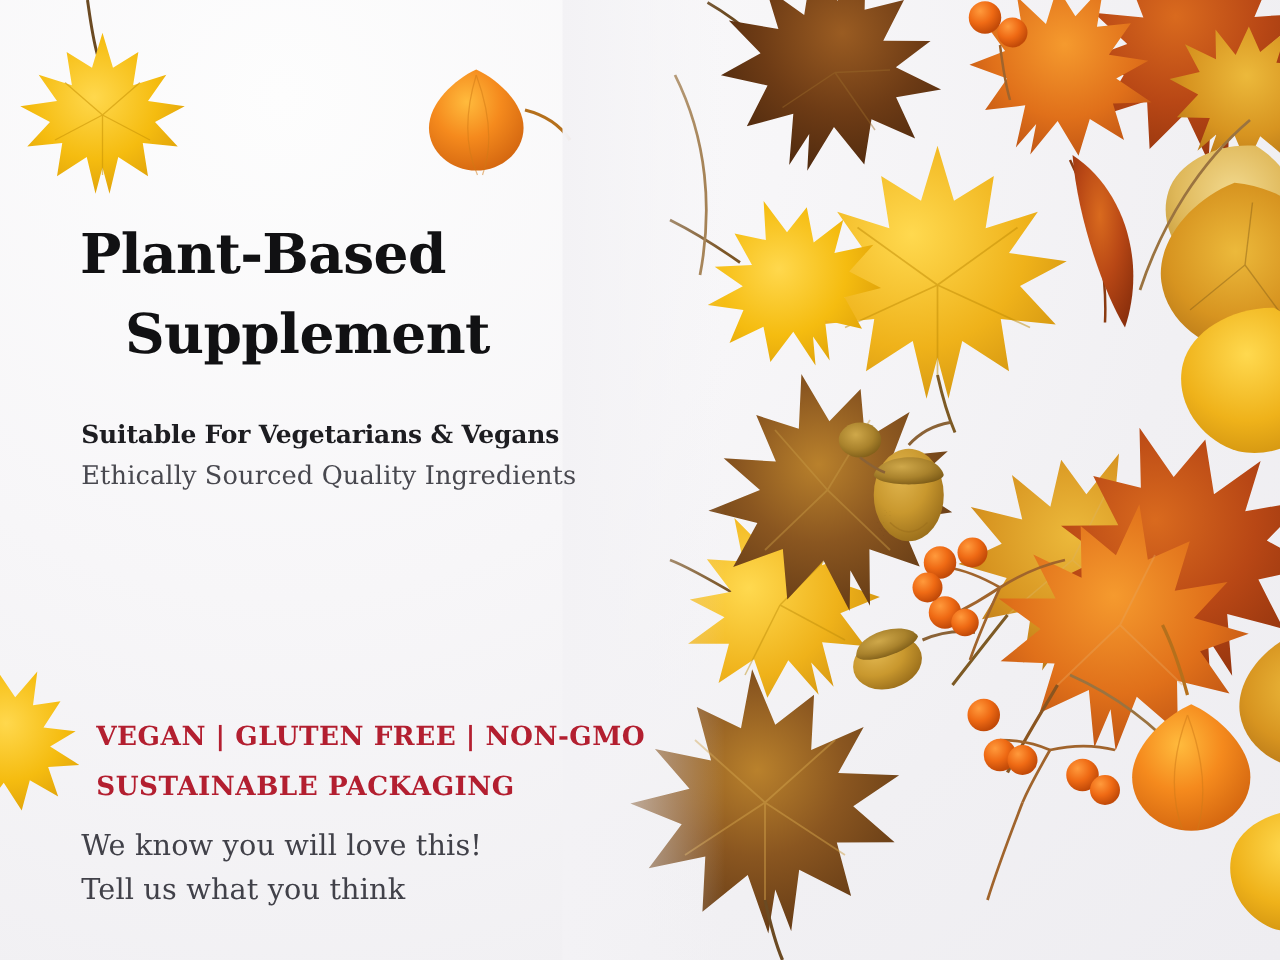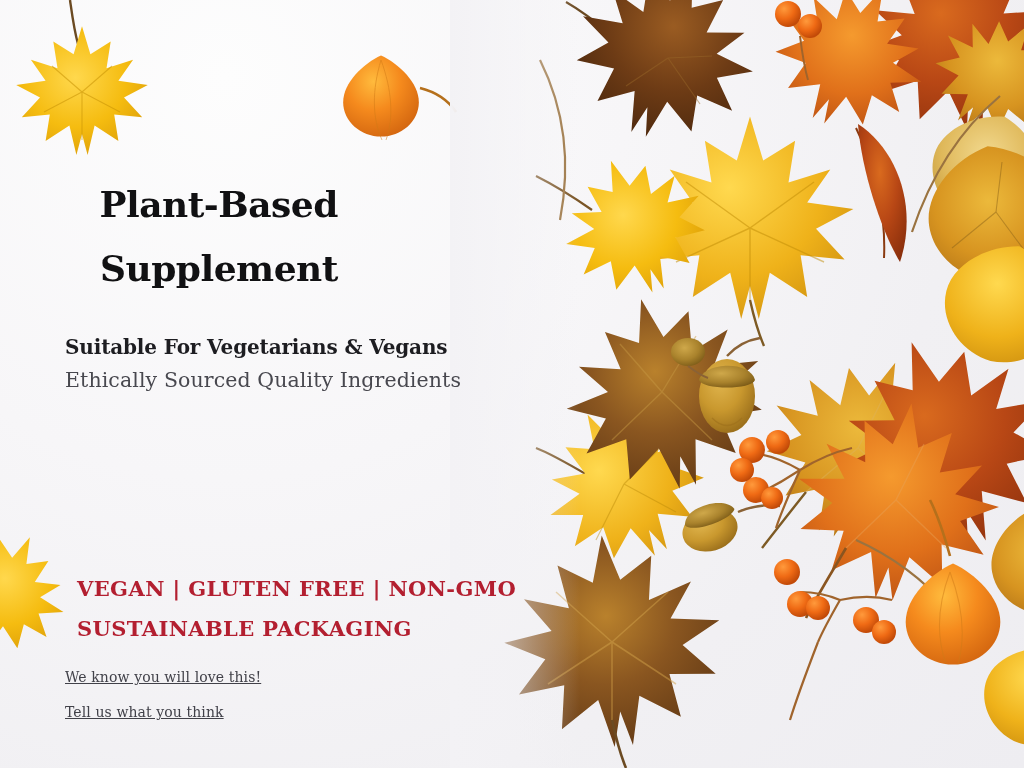--- a/index.html
+++ b/index.html
@@ -20,27 +20,26 @@
 
   
   .content{
     position:absolute;left:0;top:0;width:560px;height:768px;
     z-index:6;
   }
   .title{
     position:absolute;left:64px;top:172px;
     font-family:"DejaVu Serif", serif;
     font-weight:700;
-    font-size:36px;
+    font-size:44px;
     line-height:64px;
     letter-spacing:-0.5px;
     color:#111113;
     margin:0;
     text-shadow:0 1px 0 rgba(255,255,255,.6);
-    text-align:right;
   }
   .title .l2{display:block;margin-left:36px;}
 
   .features{
     position:absolute;left:65px;top:331px;
     margin:0;padding:0;list-style:none;
     width:500px;
   }
   .features li{
     font-family:"DejaVu Serif", serif;
@@ -75,26 +74,25 @@
     white-space:nowrap;
   }
 
   .closing{
     position:absolute;left:65px;top:660px;
     margin:0;padding:0;list-style:none;width:500px;
   }
   .closing li{
     font-family:"DejaVu Serif", serif;
     font-weight:400;
-    font-size:14px;
+    font-size:23px;
     line-height:35px;
     color:#414149;
     letter-spacing:0.1px;
     white-space:nowrap;
-    text-decoration:underline;
   }
 </style>
 </head>
 <body>
 
 <div id="poster">
 
   <div class="decor">
 
     <svg width="1024" height="768" viewBox="0 0 1024 768">

